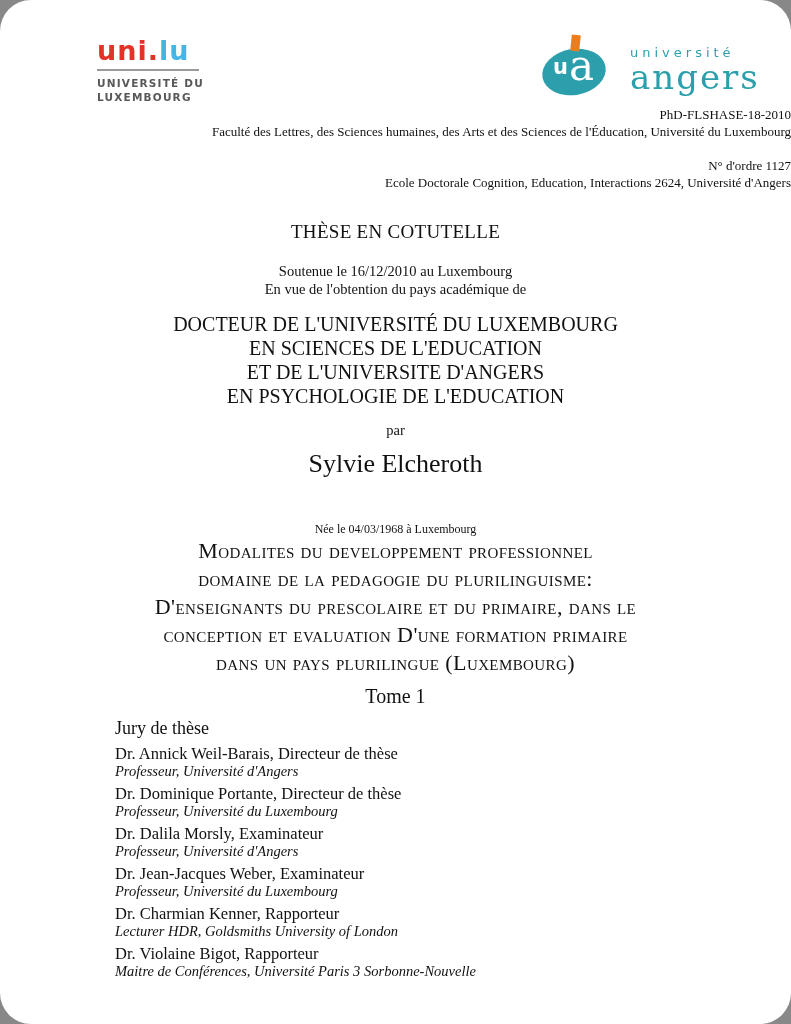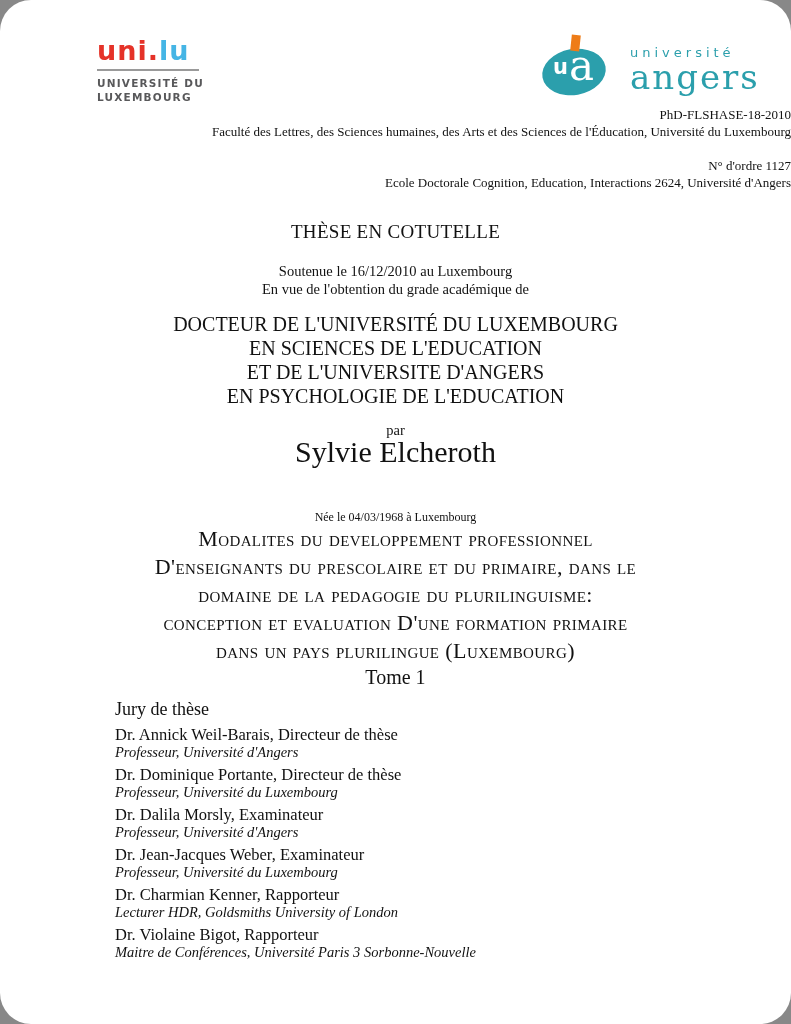--- a/index.html
+++ b/index.html
@@ -57,28 +57,28 @@
   }
 
   
   .header-block { padding-top:106px; font-size:13px; line-height:17px;text-align:right; }
   .header-gap { height:17px; }
 
   .these-title { margin-top:29px; font-size:19px; line-height:24px; letter-spacing:0.3px; }
   .defense     { margin-top:18px; font-size:14.5px; line-height:18px; }
   .degree      { margin-top:14px; font-size:20px; line-height:24px; }
   .par-label   { margin-top:13px; font-size:14.5px; line-height:18px; }
-  .author-name { margin-top:0; font-size:30px; line-height:26px; }
+  .author-name { margin-top:12px; font-size:26px; line-height:26px; }
   .author-birth{ font-size:12px; line-height:16px;margin-top:44px; }
 
   .thesis-title {
     font-size:22px; line-height:28px;
     font-variant:small-caps; letter-spacing:0.4px;
   }
-  .tome { font-size:20px; line-height:24px; }
+  .tome { margin-top:7px; font-size:20px; line-height:24px; }
 
   .jury { margin-left:115px; margin-right:85px; }
   .jury-heading { margin-top:9px; font-size:18px; line-height:22px; }
   .jury-entry { margin-top:5px; }
   .jury-name { font-size:16.5px; line-height:19px; }
   .jury-aff  { font-size:14.5px; line-height:16px; font-style:italic; }
 </style>
 </head>
 <body>
 
@@ -113,38 +113,38 @@
     <div>Faculté des Lettres, des Sciences humaines, des Arts et des Sciences de l'Éducation, Université du Luxembourg</div>
     <div class="header-gap"></div>
     <div>N° d'ordre 1127</div>
     <div>Ecole Doctorale Cognition, Education, Interactions 2624, Université d'Angers</div>
   </div>
 
   <div class="these-title center">THÈSE EN COTUTELLE</div>
 
   <div class="defense center">
     <div>Soutenue le 16/12/2010 au Luxembourg</div>
-    <div>En vue de l'obtention du grade académique de</div>
+    <div>En vue de l'obtention du pays académique de</div>
   </div>
 
   <div class="degree center">
     <div>DOCTEUR DE L'UNIVERSITÉ DU LUXEMBOURG</div>
     <div>EN SCIENCES DE L'EDUCATION</div>
     <div>ET DE L'UNIVERSITE D'ANGERS</div>
     <div>EN PSYCHOLOGIE DE L'EDUCATION</div>
   </div>
 
   <div class="par-label center">par</div>
   <div class="author-name center">Sylvie Elcheroth</div>
   <div class="author-birth center">Née le 04/03/1968 à Luxembourg</div>
 
   <div class="thesis-title center">
     <div>Modalites du developpement professionnel</div>
+    <div>domaine de la pedagogie du plurilinguisme:</div>
     <div>D'enseignants du prescolaire et du primaire, dans le</div>
-    <div>domaine de la pedagogie du plurilinguisme:</div>
     <div>conception et evaluation D'une formation primaire</div>
     <div>dans un pays plurilingue (Luxembourg)</div>
   </div>
   <div class="tome center">Tome 1</div>
 
   <div class="jury">
     <div class="jury-heading">Jury de thèse</div>
 
     <div class="jury-entry">
       <div class="jury-name">Dr. Annick Weil-Barais, Directeur de thèse</div>

